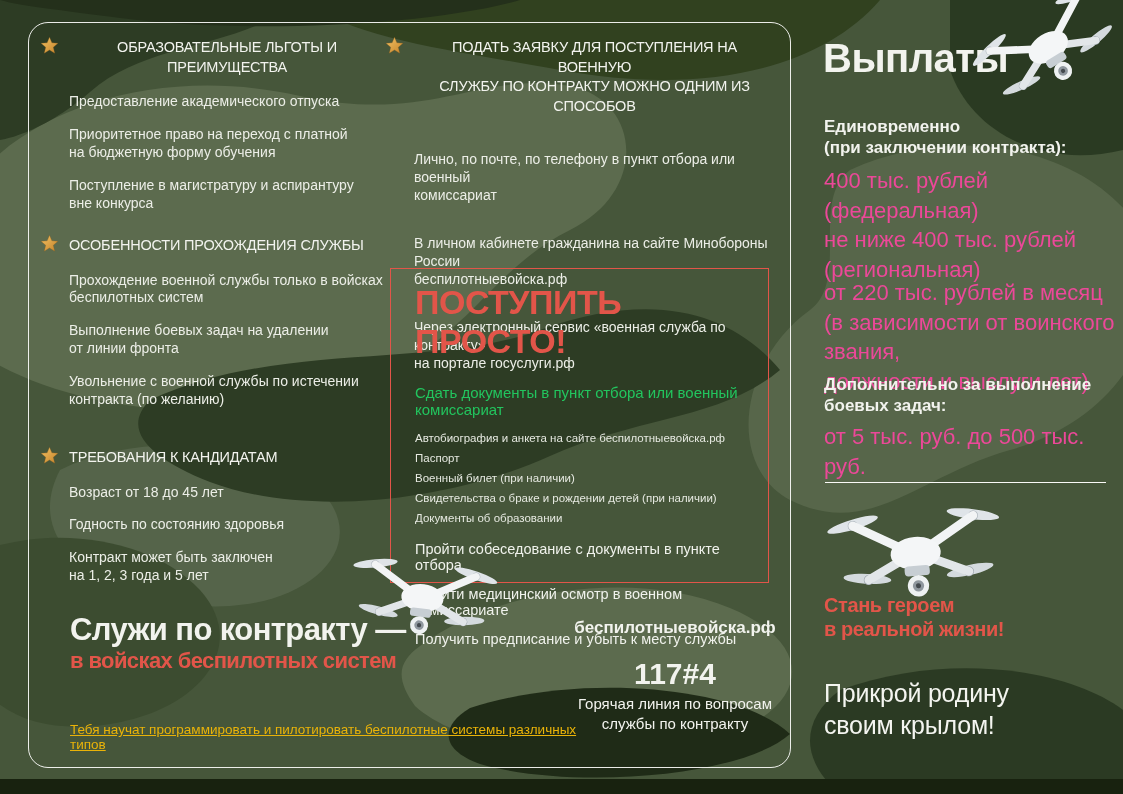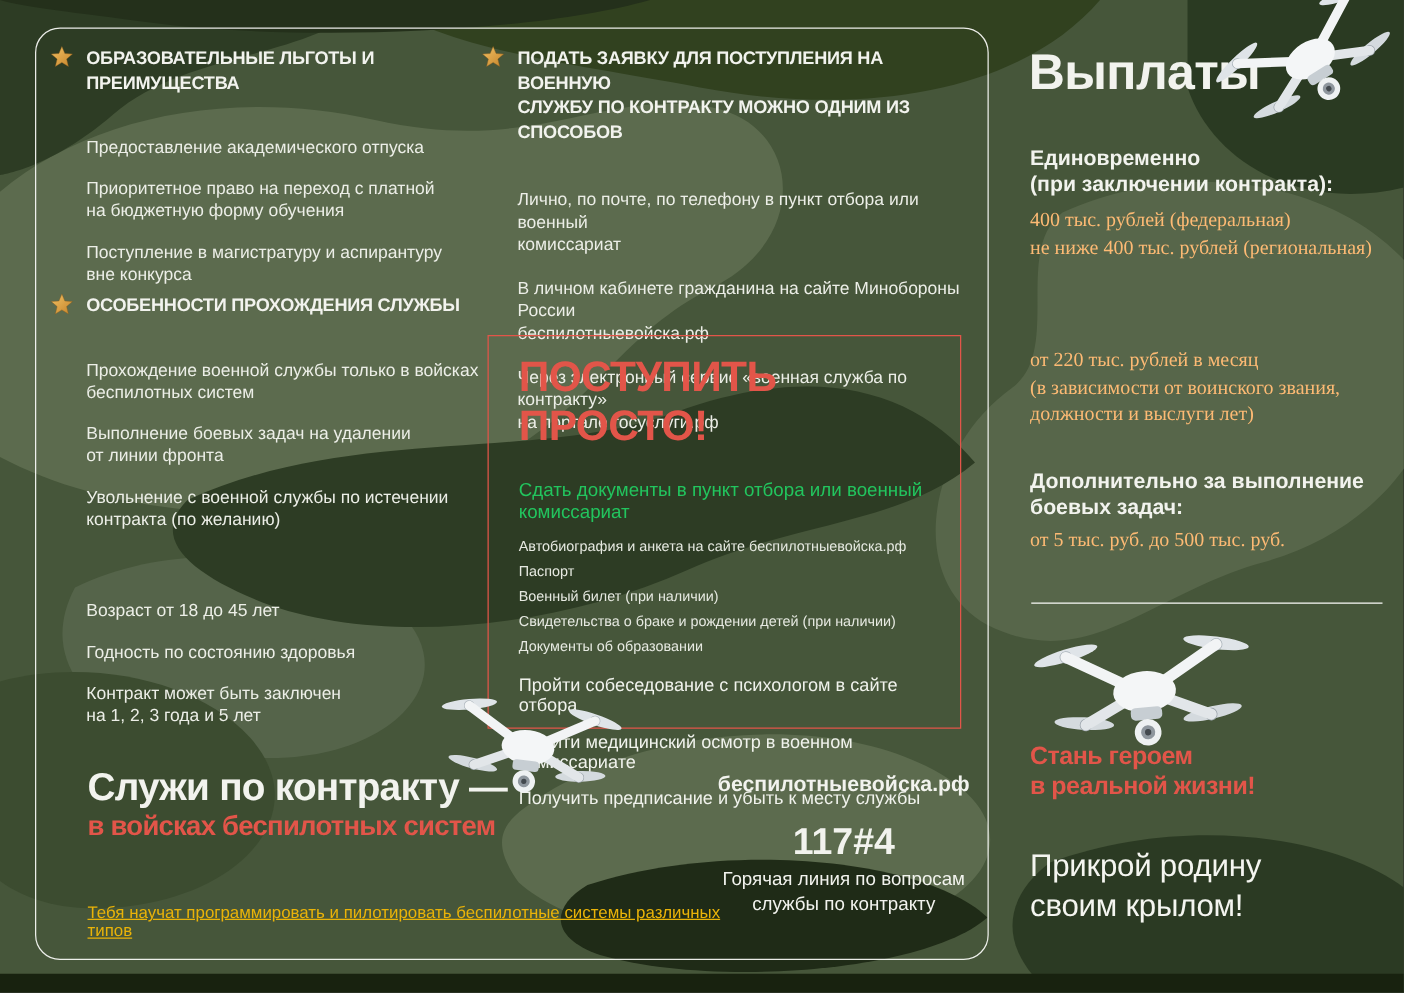--- a/index.html
+++ b/index.html
@@ -8,47 +8,47 @@
   .camo{position:absolute;inset:0;z-index:0;}
   .outline{position:absolute;left:28px;top:22px;width:763px;height:746px;
            border:1.5px solid rgba(252,252,250,.92);border-radius:20px;z-index:1;
            pointer-events:none;box-sizing:border-box;}
   .bottom-strip{position:absolute;left:0;bottom:0;width:100%;height:15px;background:#18220f;z-index:2;}
   .abs{position:absolute;z-index:2;}
   .pre{white-space:pre-line;}
   
   .sec-head{display:flex;align-items:flex-start;gap:10px;}
   .star{width:19px;height:19px;flex:0 0 19px;margin-top:-2px;}
-  .sec-title{font-size:14.5px;font-weight:bold;letter-spacing:-0.2px;line-height:1.35;margin:0;}
+  .sec-title{font-size:14.5px;font-weight:normal;letter-spacing:-0.2px;line-height:1.35;margin:0;text-align:center;}
   .items{margin:0;padding:0;list-style:none;margin-left:29px;}
   .items li{font-size:14px;line-height:1.28;color:#eceee7;margin-top:15px;}
-  .items li:first-child{margin-top:32px;}
+  .items li:first-child{margin-top:16px;}
   
   .headline-w{font-size:31px;font-weight:bold;letter-spacing:-0.6px;line-height:1.15;}
   .headline-r{font-size:22px;font-weight:bold;letter-spacing:-0.6px;line-height:1.2;color:#e25549;}
   .footnote{font-size:13.5px;color:#eab308;text-decoration:underline;}
   
-  .ways li{margin-top:17px;}
+  .ways li{margin-top:30px;}
   .ways li:first-child{margin-top:4px;}
   .redbox{position:absolute;left:390px;top:268px;width:379px;height:315px;box-sizing:border-box;
           border:1.5px solid #e25549;padding:14px 24px;z-index:2;}
   .redbox-title{font-size:34px;font-weight:bold;color:#e25549;letter-spacing:-0.5px;margin:0;}
   .step-first{font-size:15px;margin-top:23px;color:#22c55e;}
   .docs{margin:14px 0 0 0;padding:0;list-style:none;}
   .docs li{font-size:11.5px;color:#e6e9e1;margin-top:8px;}
   .steps{margin:17px 0 0 0;padding:0;list-style:none;}
   .steps li{font-size:14.5px;margin-top:13px;color:#f0f2ec;}
   .hotline{left:530px;top:618px;width:290px;text-align:center;}
   .site{font-size:17px;font-weight:bold;}
   .hot-num{font-size:30px;font-weight:bold;margin-top:19px;}
   .hot-cap{font-size:15px;line-height:1.3;margin-top:3px;}
   
   .pay-title{font-size:40px;font-weight:bold;letter-spacing:-0.5px;}
   .pay-label{font-size:17px;font-weight:bold;line-height:1.25;}
-  .pay-value{font-size:16px;font-weight:normal;line-height:1.35;color:#fdba74;font-family:Liberation Serif, serif;}
+  .pay-value{font-size:22px;font-weight:normal;line-height:1.35;color:#ec4899;}
   .divider{left:825px;top:482px;width:281px;border-top:1.6px solid #fafaf7;}
   .slogan-red{font-size:20px;font-weight:bold;line-height:1.18;color:#e25549;letter-spacing:-0.4px;}
   .slogan-white{font-size:25px;line-height:1.26;letter-spacing:-0.2px;color:#f4f5f0;}
   .drone{position:absolute;z-index:3;}
 </style>
 </head>
 <body>
 
 <div class="page">
 
@@ -127,20 +127,26 @@
       <li class="pre">Прохождение военной службы только в войсках
 беспилотных систем</li>
       <li class="pre">Выполнение боевых задач на удалении
 от линии фронта</li>
       <li class="pre">Увольнение с военной службы по истечении
 контракта (по желанию)</li>
     </ul>
   </section>
 
   <section class="abs" style="left:40px;top:448px;width:345px;">
+    <div class="sec-head">
+      <svg class="star">
+          <use href="#star-sym"></use>
+        </svg>
+      <h2 class="sec-title">ТРЕБОВАНИЯ К КАНДИДАТАМ</h2>
+    </div>
     <ul class="items">
       <li class="pre">Возраст от 18 до 45 лет</li>
       <li class="pre">Годность по состоянию здоровья</li>
       <li class="pre">Контракт может быть заключен
 на 1, 2, 3 года и 5 лет</li>
     </ul>
   </section>
 
   <div class="abs" style="left:70px;top:612px;width:520px;">
     <div class="headline-w">Служи по контракту —</div>
@@ -170,21 +176,21 @@
     <h2 class="redbox-title">ПОСТУПИТЬ ПРОСТО!</h2>
     <div class="step-first">Сдать документы в пункт отбора или военный комиссариат</div>
     <ul class="docs">
       <li>Автобиография и анкета на сайте беспилотныевойска.рф</li>
       <li>Паспорт</li>
       <li>Военный билет (при наличии)</li>
       <li>Свидетельства о браке и рождении детей (при наличии)</li>
       <li>Документы об образовании</li>
     </ul>
     <ul class="steps">
-      <li>Пройти собеседование с психологом в сайте отбора</li>
+      <li>Пройти собеседование с документы в пункте отбора</li>
       <li>Пройти медицинский осмотр в военном комиссариате</li>
       <li>Получить предписание и убыть к месту службы</li>
     </ul>
   </div>
 
   <div class="abs hotline">
     <div class="site">беспилотныевойска.рф</div>
     <div class="hot-num">117#4</div>
     <div class="hot-cap pre">Горячая линия по вопросам
 службы по контракту</div>

